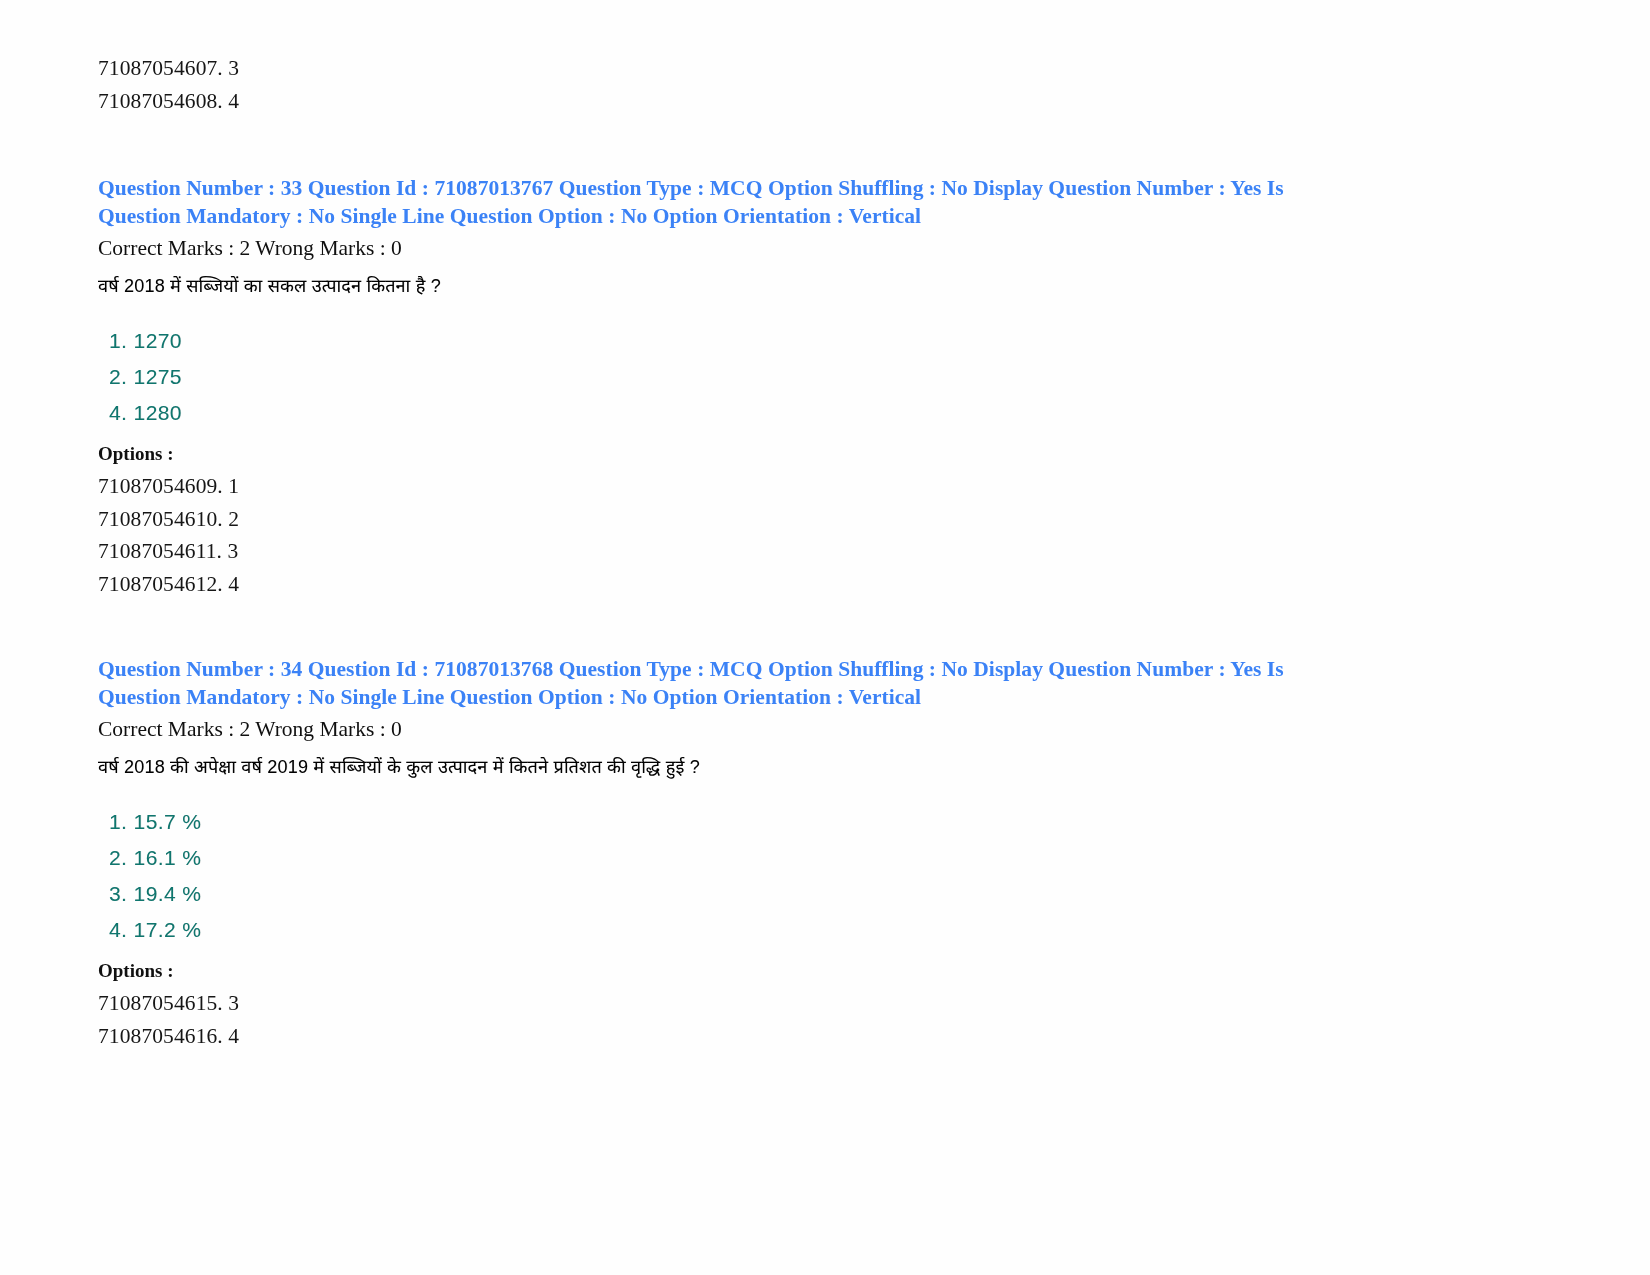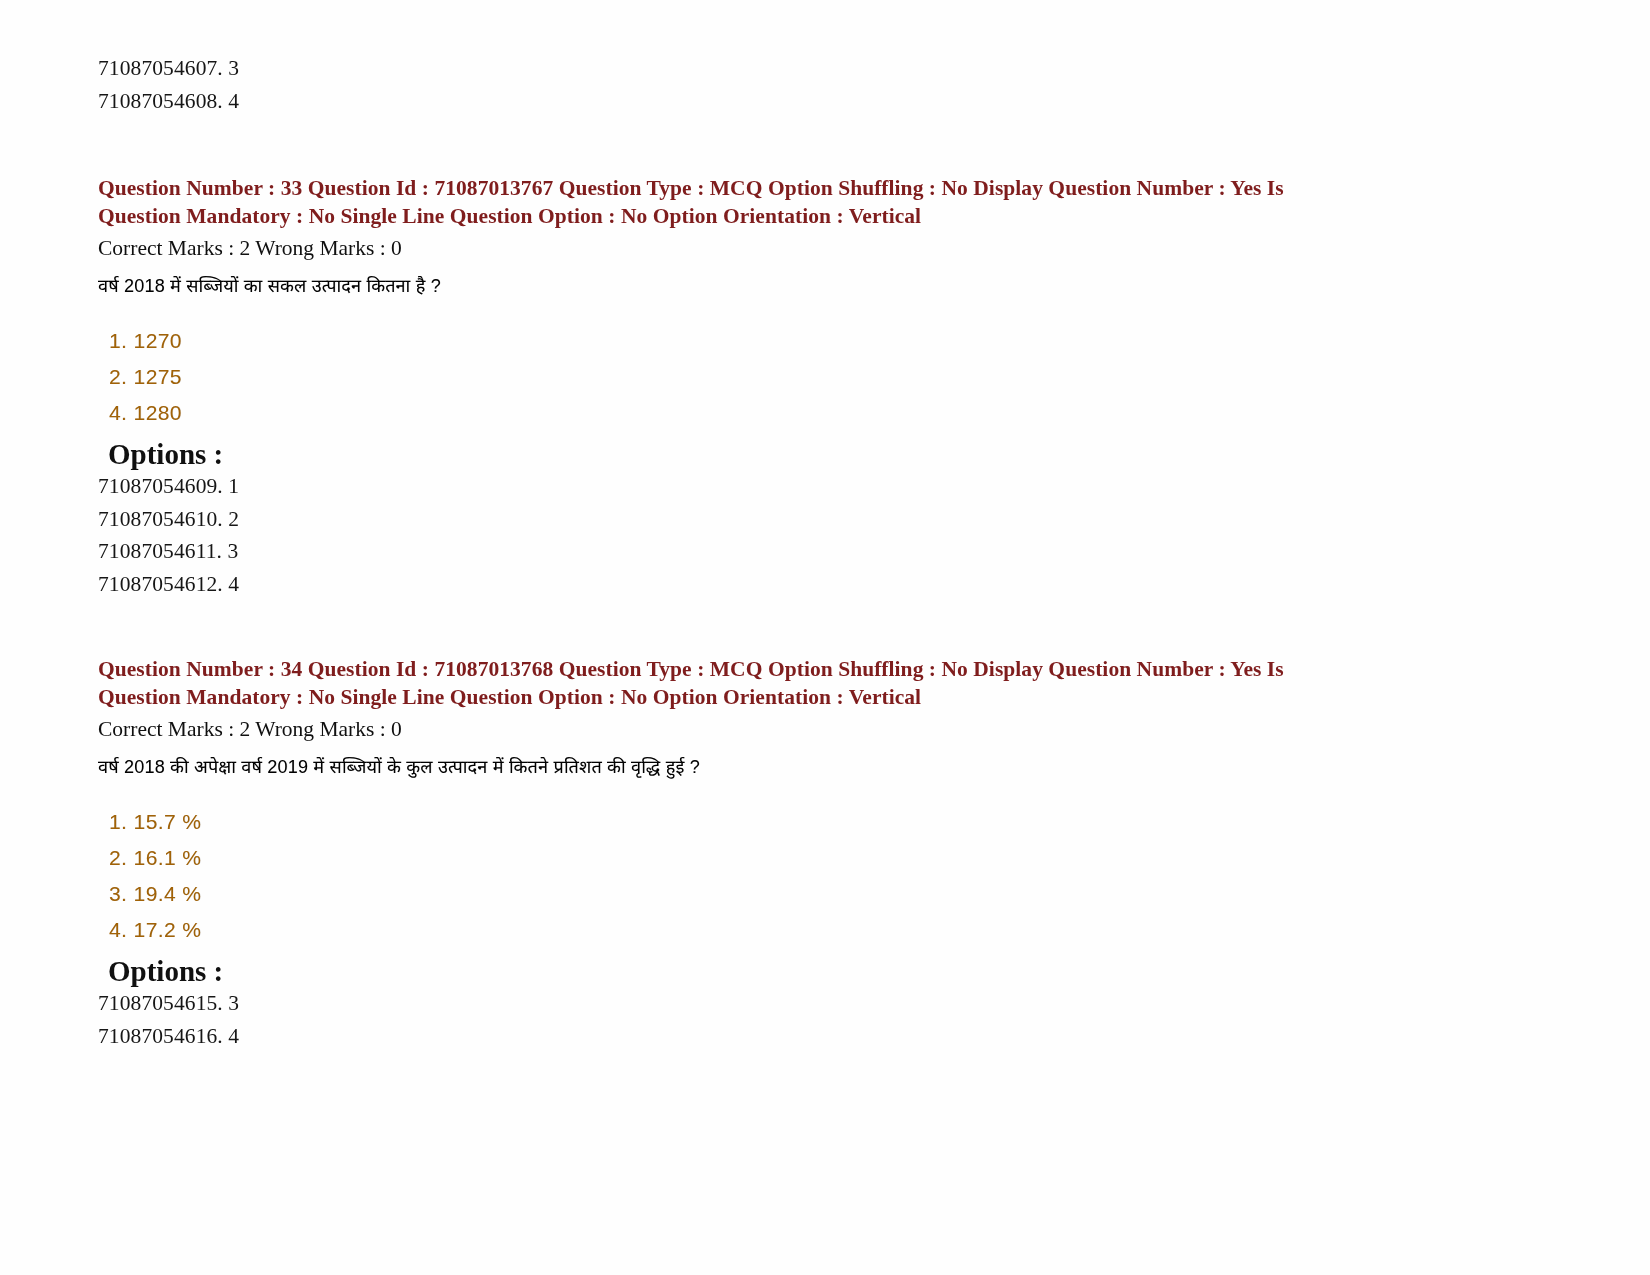--- a/index.html
+++ b/index.html
@@ -42,21 +42,21 @@
     letter-spacing: 0.1px;
     white-space: pre;
   }
 
   
   .meta-block {
     font-family: "Liberation Serif", "DejaVu Serif", serif;
     font-weight: bold;
     font-size: 21.5px;
     line-height: 27.5px;
-    color: #7f1d1d;
+    color: #3b82f6;
     letter-spacing: 0.05px;
   }
   .meta-line1 {
     display: block;
     width: 1318px;
   }
   .meta-line2 {
     display: block;
   }
   .marks-line {
@@ -85,36 +85,35 @@
   .opt-list {
     margin: 0;
     padding: 0;
     list-style: none;
     margin-top: 22px;
   }
   .opt-item {
     font-family: "Liberation Sans", "DejaVu Sans", sans-serif;
     font-size: 21px;
     line-height: 36px;
-    color: #a16207;
+    color: #0f766e;
     padding-left: 11px;
     letter-spacing: 0.4px;
     text-shadow: 0.4px 0.3px 0 rgba(130,130,130,0.28);
     white-space: pre;
   }
 
   
   .options-label {
     font-family: "Liberation Serif", "DejaVu Serif", serif;
     font-weight: bold;
-    font-size: 29px;
+    font-size: 19px;
     line-height: 32px;
     color: #101010;
     margin-top: 7px;
-    margin-left: 10px;
   }
 
   .q-block { margin-bottom: 0; }
   .gap-after-ids { height: 58px; }
   .gap-before-q34 { height: 56px; }
 </style>
 </head>
 <body>
 
 <div class="page">

